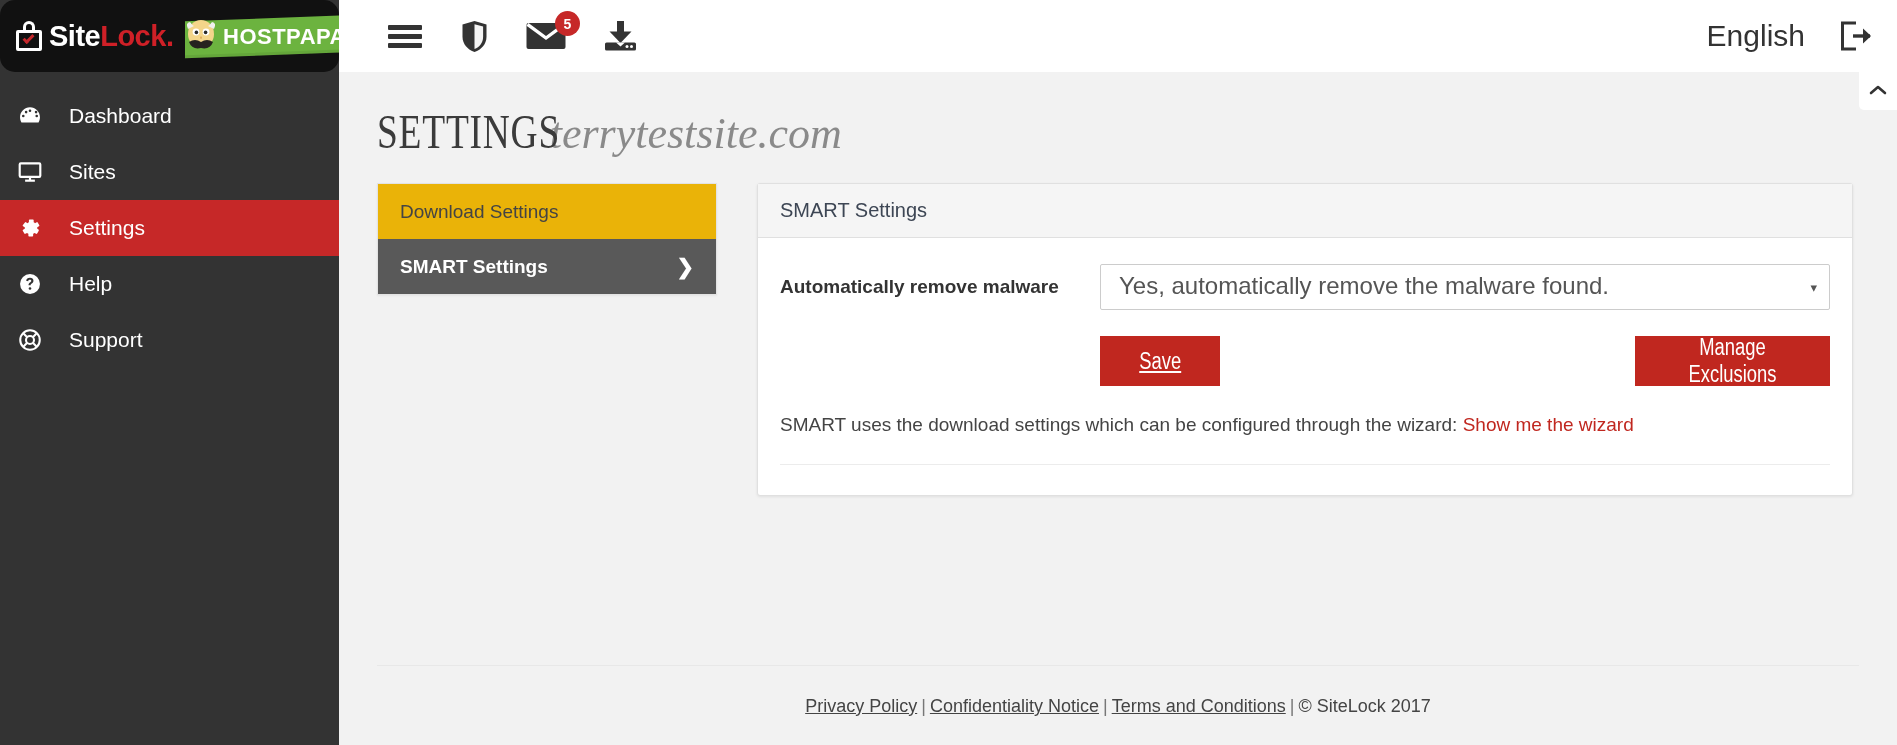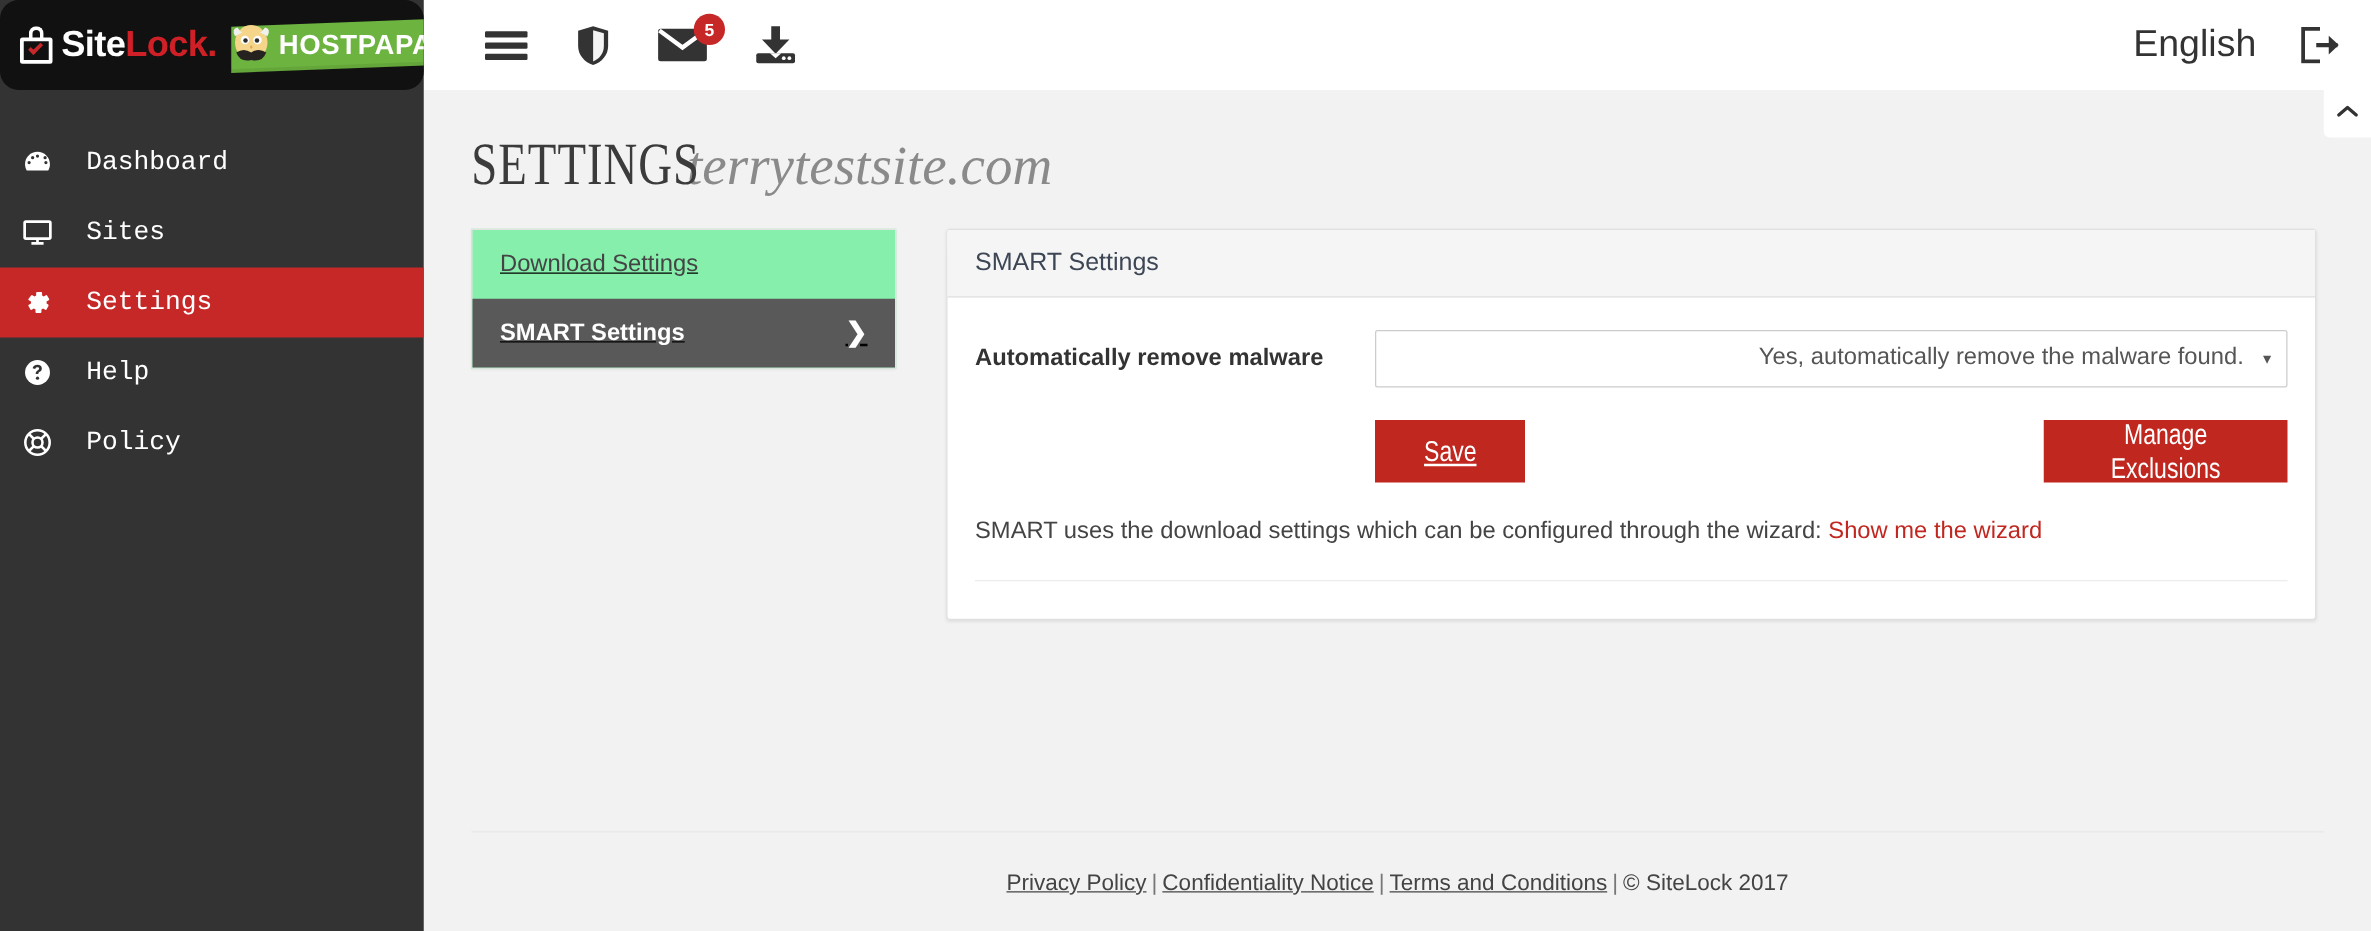--- a/index.html
+++ b/index.html
@@ -60,21 +60,21 @@
     letter-spacing: 0.5px;
     transform: skewY(-2.2deg);
     box-shadow: inset 0 -3px 0 rgba(0,0,0,0.07);
   }
   .papa-ribbon span { transform: skewY(2.2deg); }
   .papa-face {
     position: absolute; left: -6px; top: -3px;
     width: 44px; height: 44px; z-index: 2;
   }
 
-  .nav { padding-top: 30px; font-family: Liberation Mono, monospace; }
+  .nav { padding-top: 16px; }
   .nav-item {
     display: flex; align-items: center;
     height: 56px; padding-left: 17px;
     color: #ffffff; font-size: 21px;
     cursor: pointer; user-select: none;
   }
   .nav-item.active { background: #c62828; }
   .nav-item .nav-icon {
     width: 42px; display: flex; align-items: center; justify-content: flex-start;
     color: #ffffff;
@@ -129,24 +129,23 @@
   .page-title .t-sub {
     font-family: "Liberation Serif", serif;
     font-style: italic; font-size: 44px; color: #8a8a8a;
     margin-left: -78px;
   }
 
   .body-row { display: flex; padding: 24px 0 0 38px; align-items: flex-start; }
 
   .side-menu {
     width: 340px; flex: 0 0 340px;
-    background: #86efac;
+    background: #eab308;
     border: 1px solid #e3e3e3;
     box-shadow: 0 1px 2px rgba(0,0,0,0.06);
-    text-decoration: underline;
   }
   .side-menu-item {
     height: 55px; display: flex; align-items: center;
     padding: 0 22px; font-size: 19px; color: #444444;
     cursor: pointer;
   }
   .side-menu-item.active {
     background: #595959; color: #ffffff; font-weight: bold;
     justify-content: space-between;
   }
@@ -167,23 +166,22 @@
   .form-row { display: flex; align-items: center; }
   .form-label {
     font-size: 19px; font-weight: bold; color: #333333;
     flex: 0 0 320px;
   }
   .select-wrap { flex: 1 1 auto; position: relative; max-width: 885px; }
   .select-box {
     border: 1px solid #cccccc; background: #ffffff;
     height: 46px; display: flex; align-items: center;
     padding: 0 34px 2px 18px;
-    font-size: 19px; color: #555555; cursor: pointer;
+    font-size: 24px; color: #555555; cursor: pointer;
     border-radius: 2px;
-    justify-content: flex-end;
   }
   .select-caret {
     position: absolute; right: 13px; top: 50%; transform: translateY(-50%);
     font-size: 13px; color: #555555; pointer-events: none;
   }
 
   .btn-row {
     display: flex; justify-content: space-between;
     margin-top: 26px; padding-left: 320px; max-width: 1205px;
   }
@@ -307,21 +305,21 @@
         <span class="nav-icon">
           <svg width="26" height="26" viewBox="0 0 24 24" fill="none" stroke="currentColor" stroke-width="1.9">
             <circle cx="12" cy="12" r="9"></circle>
             <circle cx="12" cy="12" r="3.7"></circle>
             <line x1="5.6" y1="5.6" x2="9.4" y2="9.4"></line>
             <line x1="14.6" y1="14.6" x2="18.4" y2="18.4"></line>
             <line x1="18.4" y1="5.6" x2="14.6" y2="9.4"></line>
             <line x1="9.4" y1="14.6" x2="5.6" y2="18.4"></line>
           </svg>
         </span>
-        <span class="nav-label">Policy</span>
+        <span class="nav-label">Support</span>
       </div>
 
     </nav>
   </aside>
 
   <div class="right">
 
     <header class="topbar">
       <div class="topbar-left">
 

